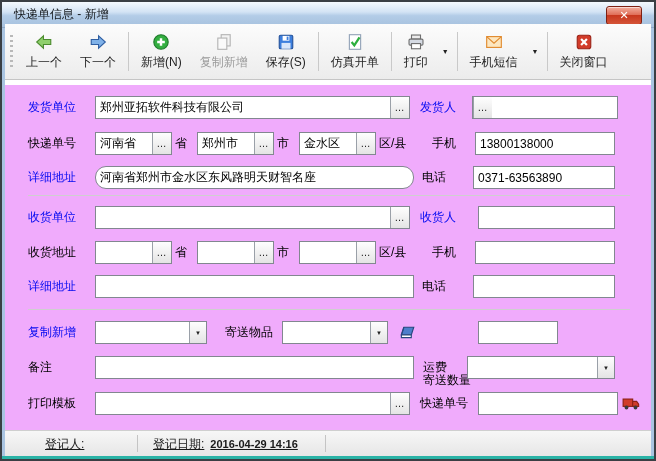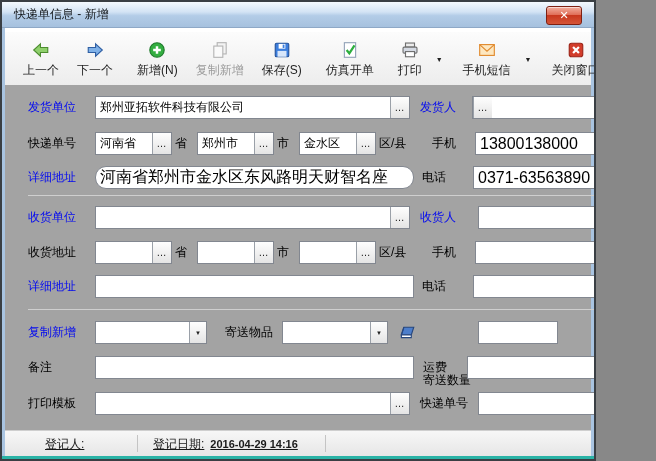--- a/index.html
+++ b/index.html
@@ -1,47 +1,47 @@
 <!DOCTYPE html>
 <html><head>
 <meta charset="utf-8">
 <style>
   html,body{margin:0;padding:0;background:#888;}
   *{box-sizing:border-box;font-family:"Liberation Sans","DejaVu Sans",sans-serif;}
-  .window{position:relative;width:596px;height:461px;background:#fff;border:2px solid #3a3f44;overflow:hidden;}
+  .window{position:relative;width:656px;height:461px;background:#fff;border:2px solid #3a3f44;overflow:hidden;}
   
   .titlebar{position:absolute;top:0;left:0;right:0;height:26px;
     background:linear-gradient(180deg,#f4f9fe 0%,#d3e3f4 40%,#b3cce7 55%,#a6c1de 100%);
     border-bottom:1px solid #8ea8c6;display:flex;align-items:center;padding:0 12px;}
   .title{font-size:12px;color:#14181c;}
   .closebtn{position:absolute;right:12px;top:4px;width:36px;height:19px;border-radius:3px;
     background:linear-gradient(180deg,#f2af9f 0%,#e0705a 45%,#c8381f 50%,#d55538 100%);
     border:1px solid #7e2012;color:#fff;font-size:11px;font-weight:bold;line-height:17px;text-align:center;
     box-shadow:inset 0 1px 0 rgba(255,255,255,.55);cursor:pointer;}
   
   .edge-l,.edge-r{position:absolute;top:26px;bottom:3px;width:3px;background:#a9c4e1;}
   .edge-l{left:0;} .edge-r{right:0;}
   .edge-b{position:absolute;left:0;right:0;bottom:0;height:3px;background:#2ab3a6;}
   
-  .toolbar{position:absolute;top:30px;left:3px;right:3px;height:56px;
+  .toolbar{position:absolute;top:22px;left:3px;right:3px;height:56px;
     background:linear-gradient(#fcfcfc,#ececec);border-bottom:1px solid #c5c5c5;
     display:flex;align-items:stretch;padding:3px 2px;}
   .grip{width:3px;margin:8px 4px 8px 3px;
     background:repeating-linear-gradient(#b9b9b9 0 2px,transparent 2px 5px);}
   .tbtn{display:flex;flex-direction:column;align-items:center;justify-content:center;gap:3px;
     padding:2px 9px;font-size:12px;color:#1e1e1e;white-space:nowrap;cursor:pointer;border-radius:2px;}
   .tbtn .ticon{width:18px;height:18px;display:block;}
   .tbtn.disabled{color:#9b9b9b;cursor:default;}
   .tsep{width:1px;background:#c9c9c9;margin:5px 3px;}
   .tdrop{display:flex;align-items:center;padding:0 5px;font-size:7px;color:#222;cursor:pointer;}
   
-  .form{position:absolute;top:83px;left:3px;right:3px;bottom:29px;background:#a3a3a3;}
+  .form{position:absolute;top:83px;left:3px;right:3px;bottom:29px;background:#f0abfc;}
   .lbl{position:absolute;height:23px;line-height:23px;font-size:12px;color:#000;white-space:nowrap;}
   .lbl.blue{color:#0309f1;}
-  .txt{position:absolute;height:23px;border:1px solid #828790;background:#fff;font-size:16px;
+  .txt{position:absolute;height:23px;border:1px solid #828790;background:#fff;font-size:12px;
     padding:4px 4px;outline:none;}
   .lookup,.combo{position:absolute;height:23px;border:1px solid #828790;background:#fff;display:flex;}
   .lookup input,.combo input{flex:1;min-width:0;border:none;outline:none;font-size:12px;padding:0 4px;background:#fff;}
   .lookup .lbtn{width:19px;border-left:1px solid #9aa0a8;background:linear-gradient(#fefefe,#e4e4e4);
     display:flex;align-items:center;justify-content:center;font-size:10px;letter-spacing:1px;color:#111;
     cursor:pointer;line-height:1;}
   .combo .cbtn{width:17px;border-left:1px solid #9aa0a8;background:linear-gradient(#fefefe,#e4e4e4);
     display:flex;align-items:center;justify-content:center;font-size:6px;color:#222;cursor:pointer;}
   .hsep{position:absolute;left:23px;width:602px;height:1px;background:#cfcfcf;}
   .helper-icon{position:absolute;width:18px;height:18px;cursor:pointer;}

